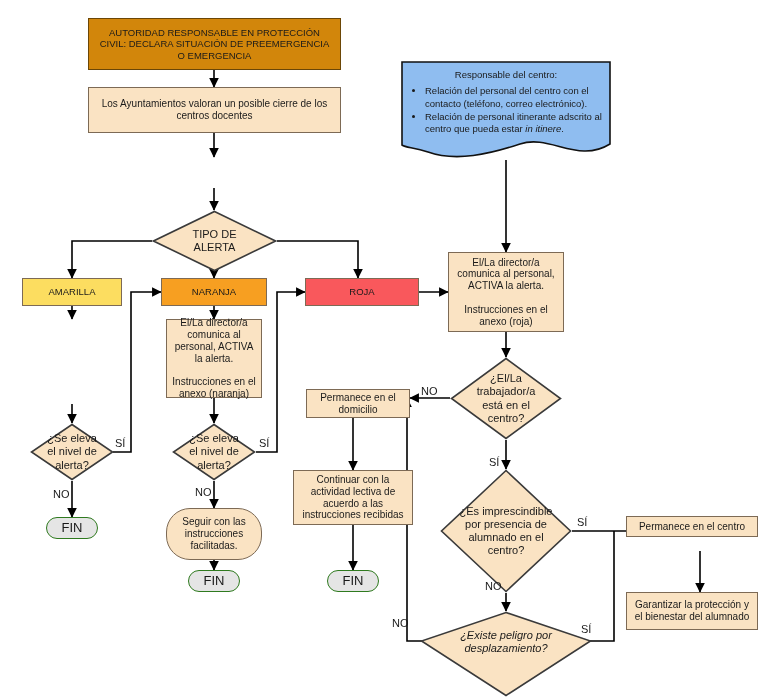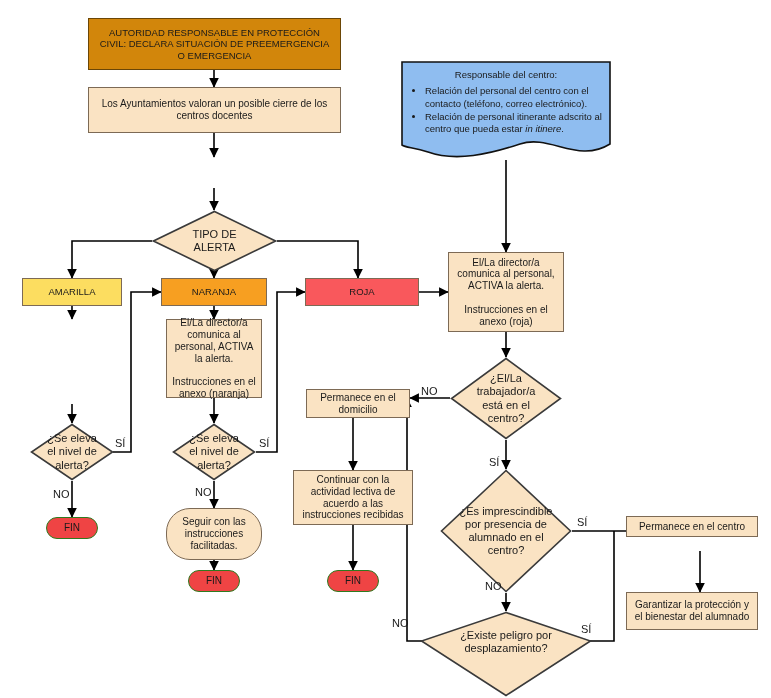--- a/index.html
+++ b/index.html
@@ -31,24 +31,24 @@
     background:#d2860b;
     border:1.5px solid #6b4606;
     font-size:9.5px;
     padding:4px 6px;
   }
   .amarilla{background:#fcdd60;border:1.5px solid #7d6a55;font-size:9.5px;}
   .naranja{background:#f79f21;border:1.5px solid #7d6a55;font-size:9.5px;}
   .roja{background:#f9585c;border:1.5px solid #7d6a55;font-size:9.5px;}
 
   .fin{
-    background:#ef4444;
+    background:#e5e5e5;
     border:1.5px solid #2f7a1f;
     border-radius:11px;
-    font-size:10px;
+    font-size:13px;
   }
 
   .dec-wrap{position:absolute;z-index:3;}
   .dec-wrap svg{position:absolute;left:0;top:0;}
   .dec-label{
     position:absolute;left:0;top:0;width:100%;height:100%;
     display:flex;align-items:center;justify-content:center;
     text-align:center;font-size:11px;color:#1a1a1a;line-height:1.2;
     white-space:pre-line;
   }
@@ -225,21 +225,21 @@
   <div class="dec-wrap" style="left:440px;top:469px;width:132px;height:124px;">
     <svg width="132" height="124" viewBox="0 0 132 124">
       <polygon points="66,1.5 130.5,62 66,122.5 1.5,62" fill="#fae3c3" stroke="#3a3a3a" stroke-width="1.6"></polygon>
     </svg>
     <div class="dec-label">¿Es imprescindible
 por presencia de
 alumnado en el
 centro?</div>
   </div>
 
-  <div class="dec-wrap" style="left:420px;top:611px;width:172px;height:86px;">
+  <div class="dec-wrap" style="left:420px;top:611px;width:172px;height:86px;font-style:italic;">
     <svg width="172" height="86" viewBox="0 0 172 86">
       <polygon points="86,1.5 170.5,30 86,84.5 1.5,30" fill="#fae3c3" stroke="#3a3a3a" stroke-width="1.6"></polygon>
     </svg>
     <div class="dec-label" style="align-items:flex-start;padding-top:18px;">¿Existe peligro por
 desplazamiento?</div>
   </div>
 
   <div class="node proc" style="left:626px;top:516px;width:132px;height:21px;">Permanece en el centro</div>
 
   <div class="node proc" style="left:626px;top:592px;width:132px;height:38px;">Garantizar la protección y el bienestar del alumnado</div>

